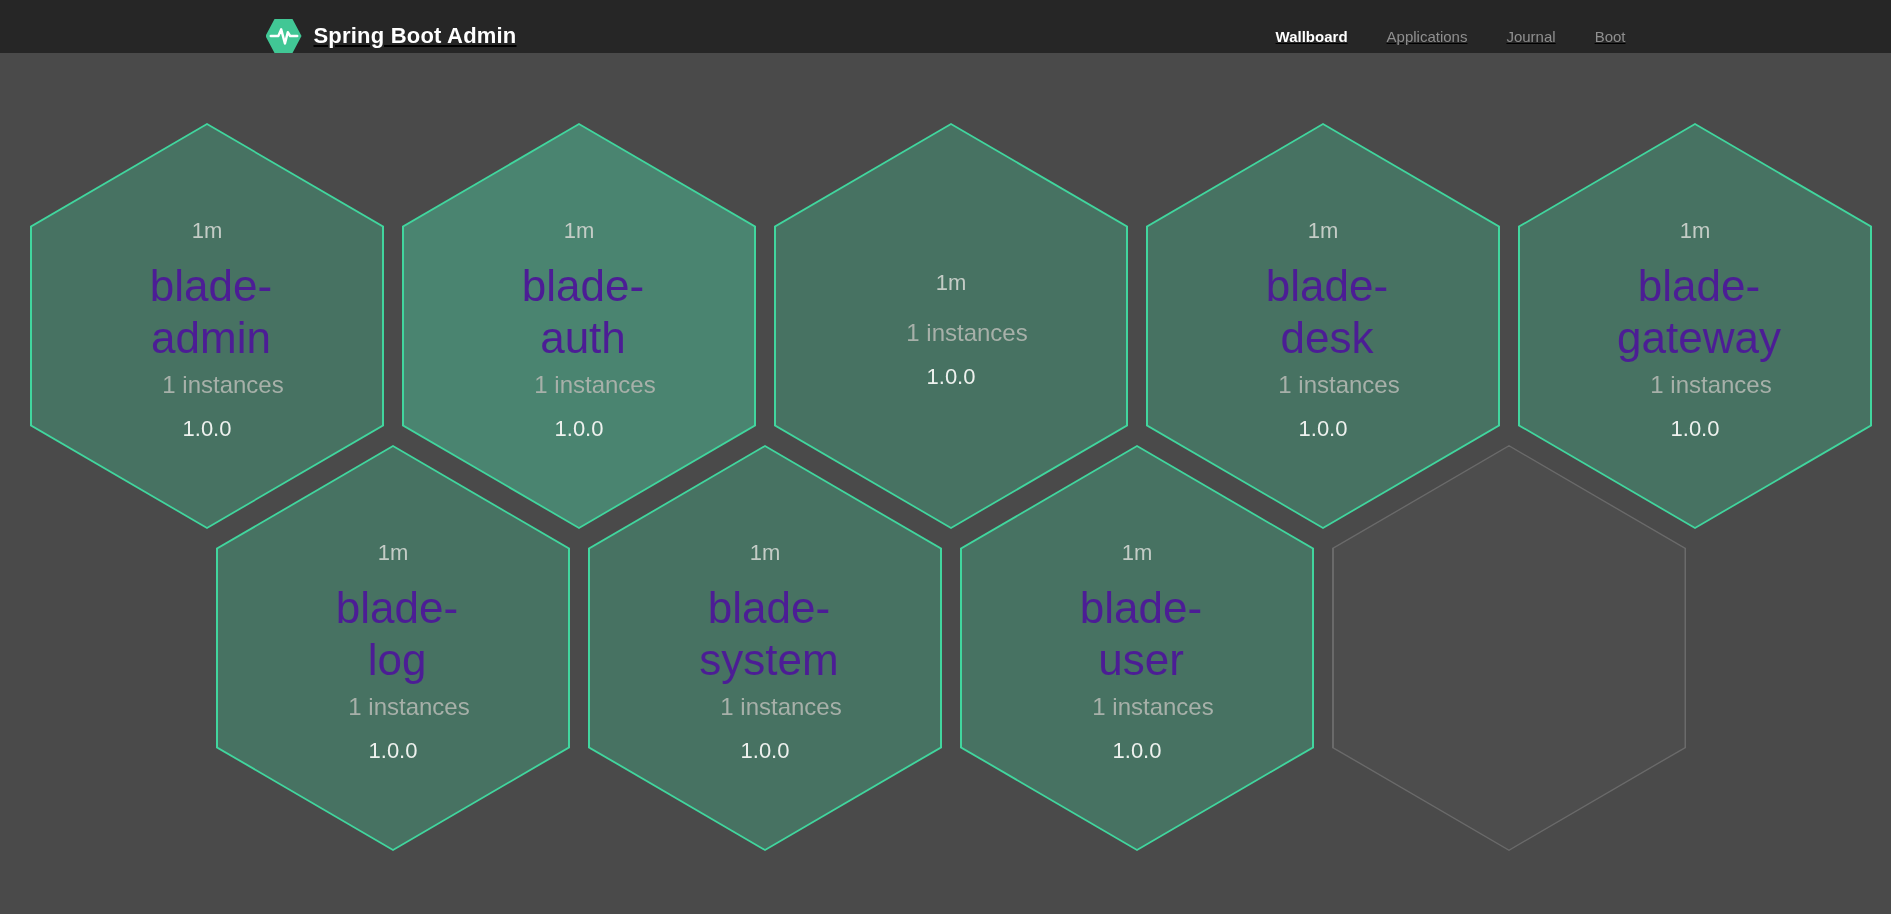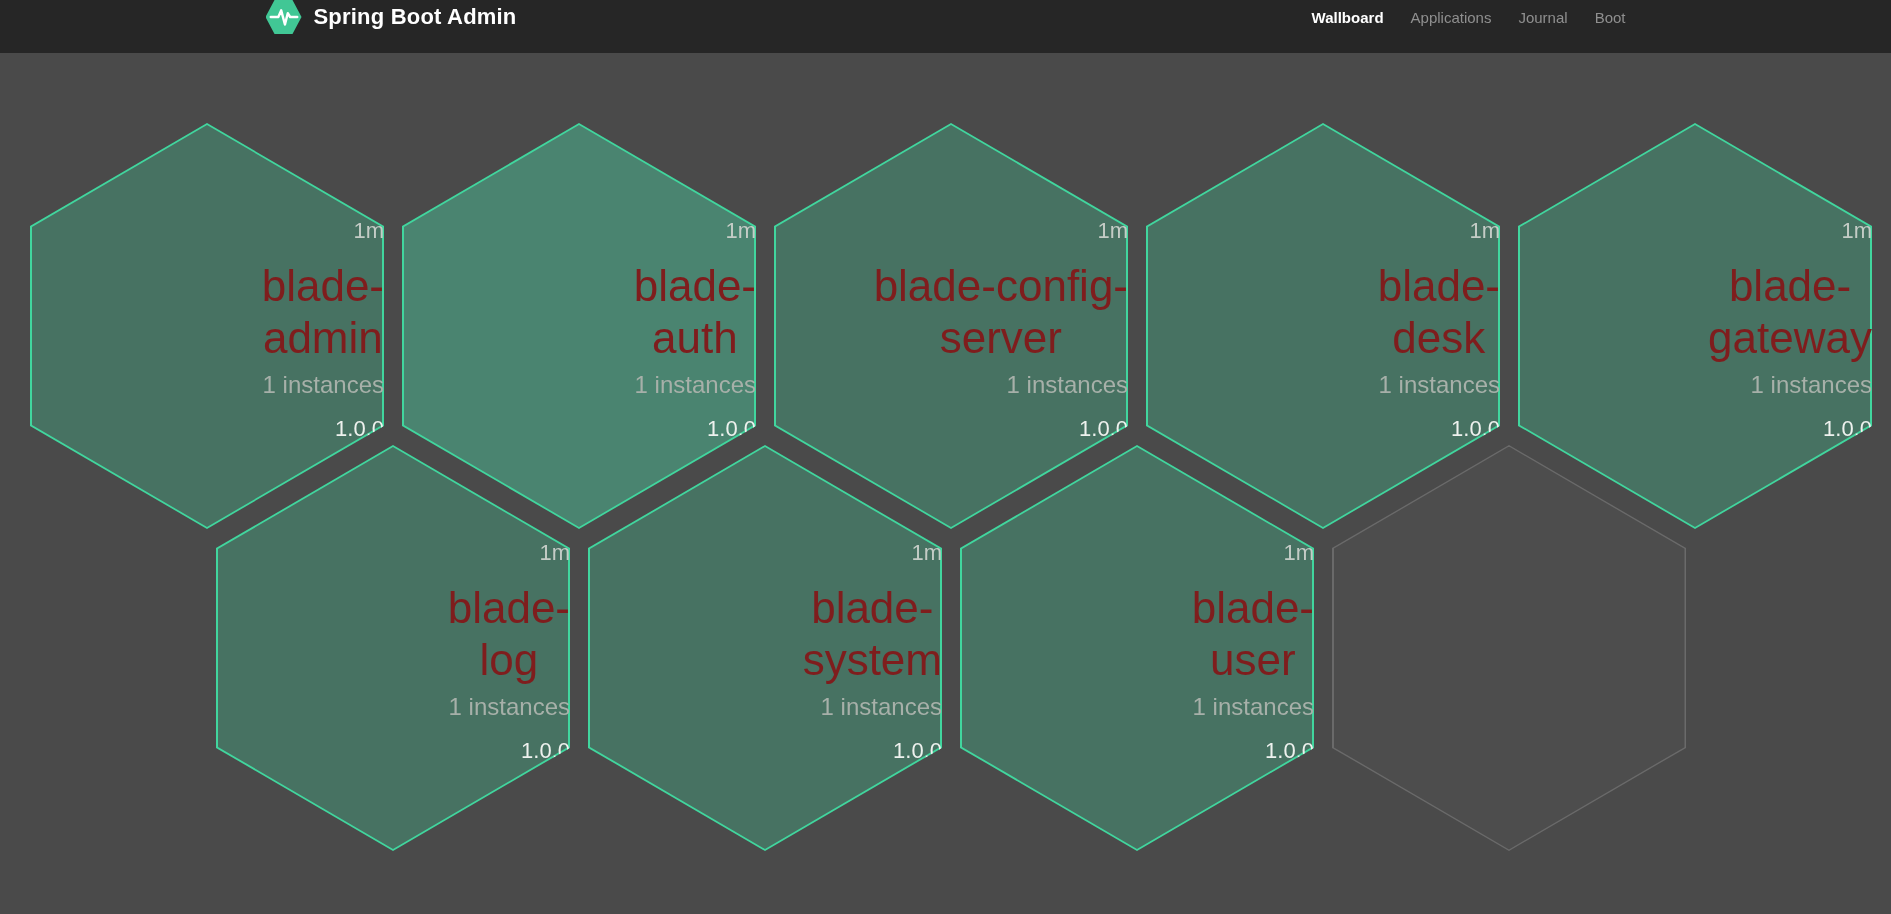--- a/index.html
+++ b/index.html
@@ -10,21 +10,22 @@
     overflow: hidden;
     background: var(--page-bg, #4a4a4a);
     font-family: "Liberation Sans", sans-serif;
   }
 
   
   .header {
     height: 53px;
     background: var(--header-bg, #262626);
     display: flex;
-    align-items: flex-start;
+    align-items: flex-end;
+    text-decoration: underline;
   }
   .header-container {
     width: 1360px;
     margin: 0 auto;
     display: flex;
     align-items: center;
     justify-content: space-between;
   }
   .brand {
     display: flex;
@@ -44,21 +45,21 @@
   .brand-logo svg { display: block; }
   .brand-title {
     color: #ffffff;
     font-size: 22px;
     font-weight: 700;
     letter-spacing: 0.2px;
   }
   .nav {
     display: flex;
     align-items: center;
-    gap: 27px;
+    gap: 39px;
   }
   .nav-item {
     color: var(--nav-inactive, #8f8f8f);
     font-size: 15px;
     cursor: pointer;
     text-decoration: none;
   }
   .nav-item.active {
     color: #ffffff;
     font-weight: 700;
@@ -90,34 +91,34 @@
     background: var(--empty-border, #6a6a6a);
     cursor: default;
   }
   .hex.empty .hex-inner { background: var(--empty-fill, #4d4d4d); inset: 1.5px; }
 
   .hex-content {
     position: absolute;
     inset: 0;
     display: flex;
     flex-direction: column;
-    align-items: flex-end;
+    align-items: center;
     justify-content: center;
     padding-top: 8px;
     text-align: center;
   }
   .hex-uptime {
     font-size: 22px;
     color: var(--txt-uptime, #c4ccc6);
     margin-bottom: 16px;
   }
   .hex-name {
     font-size: 44px;
     line-height: 52px;
-    color: #7f1d1d;
+    color: #4c1d95;
     white-space: pre-line;
     margin-left: 8px;
   }
   .hex-instances {
     font-size: 24px;
     color: var(--txt-instances, #a7b0a9);
     margin-top: 7px;
     margin-left: 32px;
   }
   .hex-version {
@@ -166,22 +167,20 @@
       <span class="hex-name">blade-
 auth</span>
       <span class="hex-instances">1 instances</span>
       <span class="hex-version">1.0.0</span>
     </div>
   </div>
     <div class="hex" style="left: 774px; top: 70px;">
     <div class="hex-inner"></div>
     <div class="hex-content">
       <span class="hex-uptime">1m</span>
-      <span class="hex-name">blade-config-
-server</span>
       <span class="hex-instances">1 instances</span>
       <span class="hex-version">1.0.0</span>
     </div>
   </div>
     <div class="hex" style="left: 1146px; top: 70px;">
     <div class="hex-inner"></div>
     <div class="hex-content">
       <span class="hex-uptime">1m</span>
       <span class="hex-name">blade-
 desk</span>

